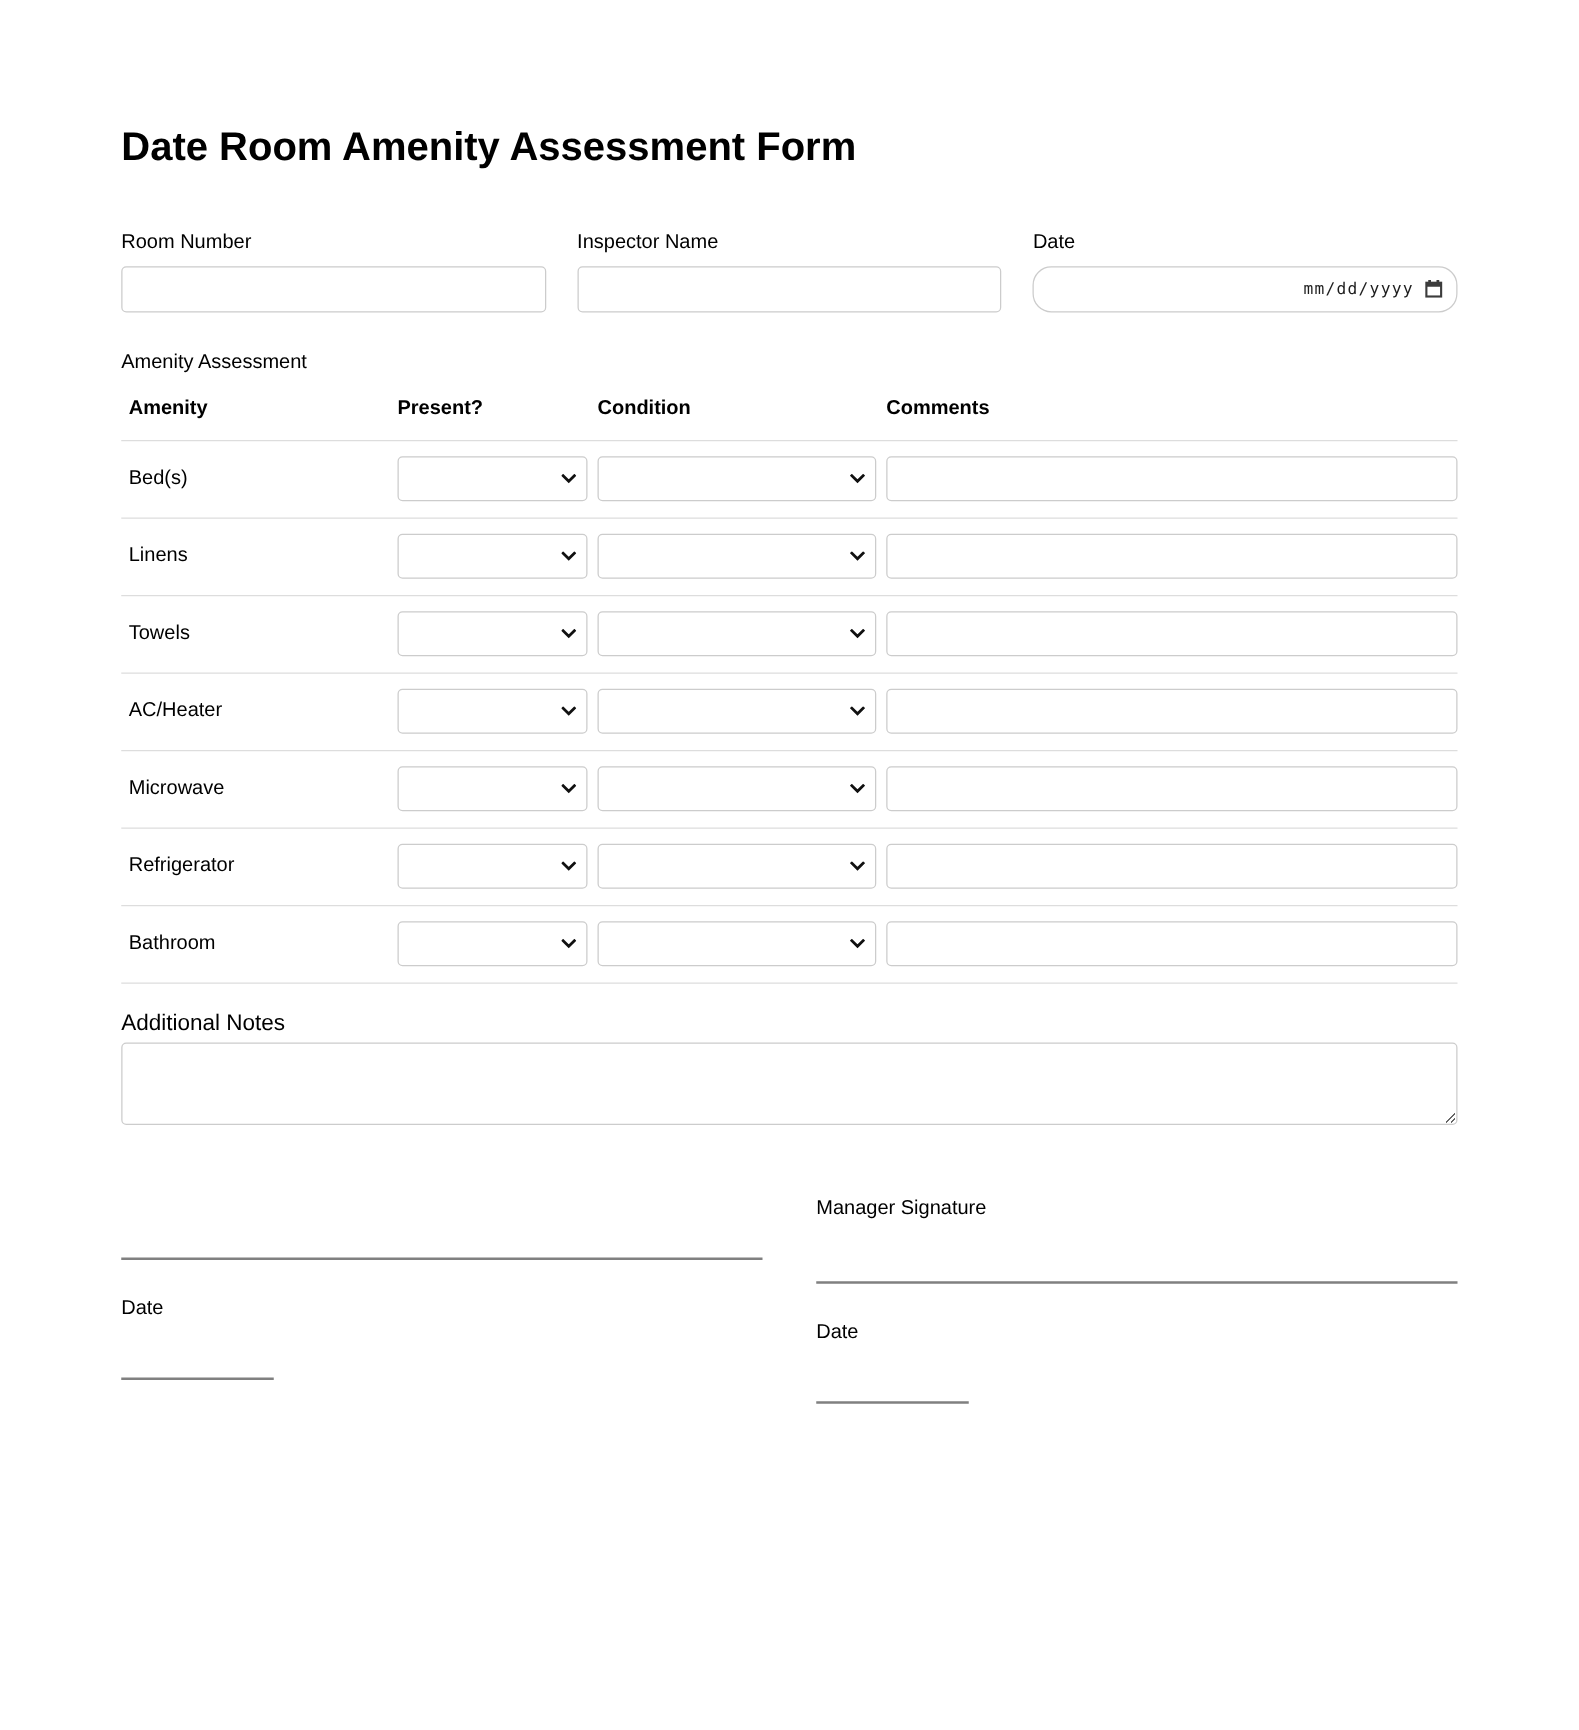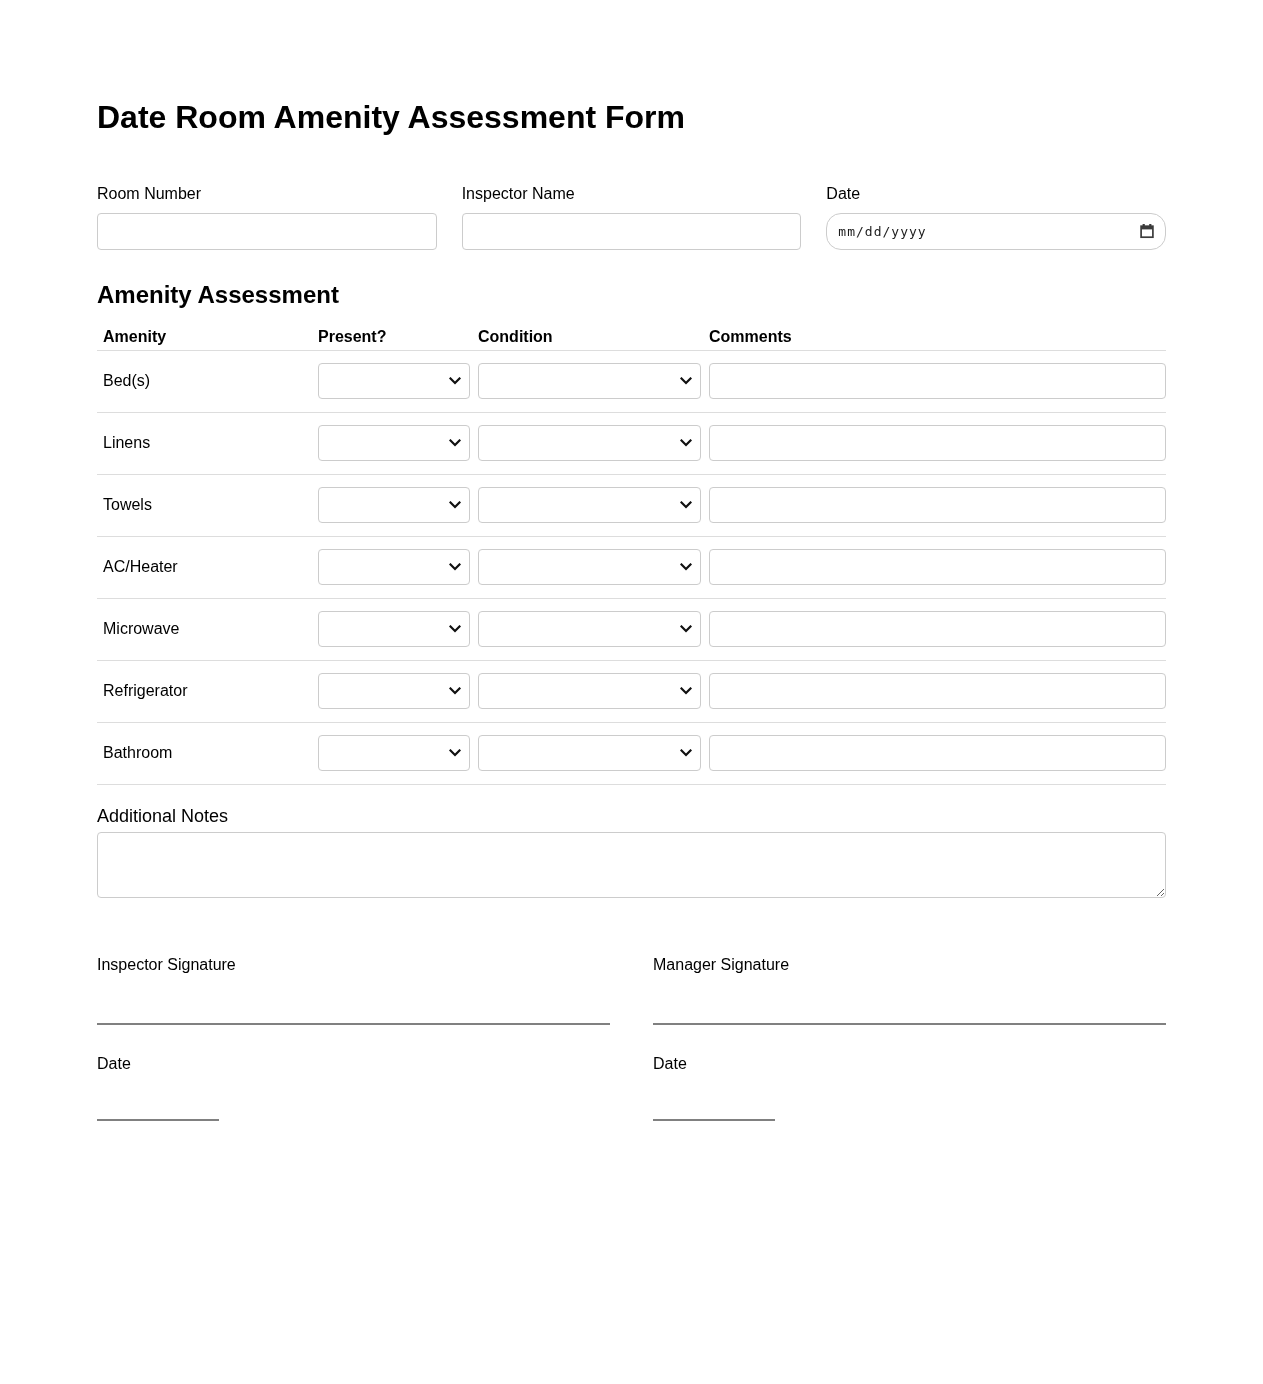--- a/index.html
+++ b/index.html
@@ -29,39 +29,40 @@
     font-family: inherit; font-size: 14px; padding: 0 10px;
     outline: none;
   }
   .date-box {
     position: relative;
     display: flex; align-items: center;
     width: 100%; height: 37px;
     border: 1px solid #cccccc; border-radius: 15px;
     background: #ffffff; padding: 0 34px 0 11px;
     cursor: text;
+    justify-content: flex-end;
   }
   .date-text {
     font-family: "DejaVu Sans Mono", monospace;
     font-size: 13px; letter-spacing: 1px; color: #1c1c1c;
   }
   .cal-icon { position: absolute; right: 10px; top: 50%; transform: translateY(-50%); display: flex; cursor: pointer; }
 
   
-  h2.section-title { font-size: 24px; font-weight: bold; margin: 31px 0 0 0; }
+  h2.section-title { font-size: 16px; font-weight: normal; margin: 31px 0 0 0; }
 
   
   .grid-cols {
     display: grid;
     grid-template-columns: 221px 160px 231px 1fr;
     align-items: center;
   }
   .table-head {
     margin-top: 19px;
-    padding-bottom: 4px;
+    padding-bottom: 16px;
     border-bottom: 1px solid #dddddd;
     font-weight: bold; font-size: 16px;
   }
   .cell-amenity { padding-left: 6px; }
   .table-row {
     height: 62px;
     border-bottom: 1px solid #dddddd;
     font-size: 16px;
   }
   .select-wrap { position: relative; width: 152px; height: 36px; }
@@ -277,21 +278,20 @@
       </div>
     <div><input type="text" class="comments-input" style=""></div>
   </div>
 
 
   <div class="notes-label">Additional Notes</div>
   <textarea class="notes-area" style=""></textarea>
 
   <div class="signature-row">
     <div class="signature-col">
-      <div>Inspector Signature</div>
       <div class="sig-line"></div>
       <div class="date-label">Date</div>
       <div class="date-line"></div>
     </div>
     <div class="signature-col">
       <div>Manager Signature</div>
       <div class="sig-line"></div>
       <div class="date-label">Date</div>
       <div class="date-line"></div>
     </div>

